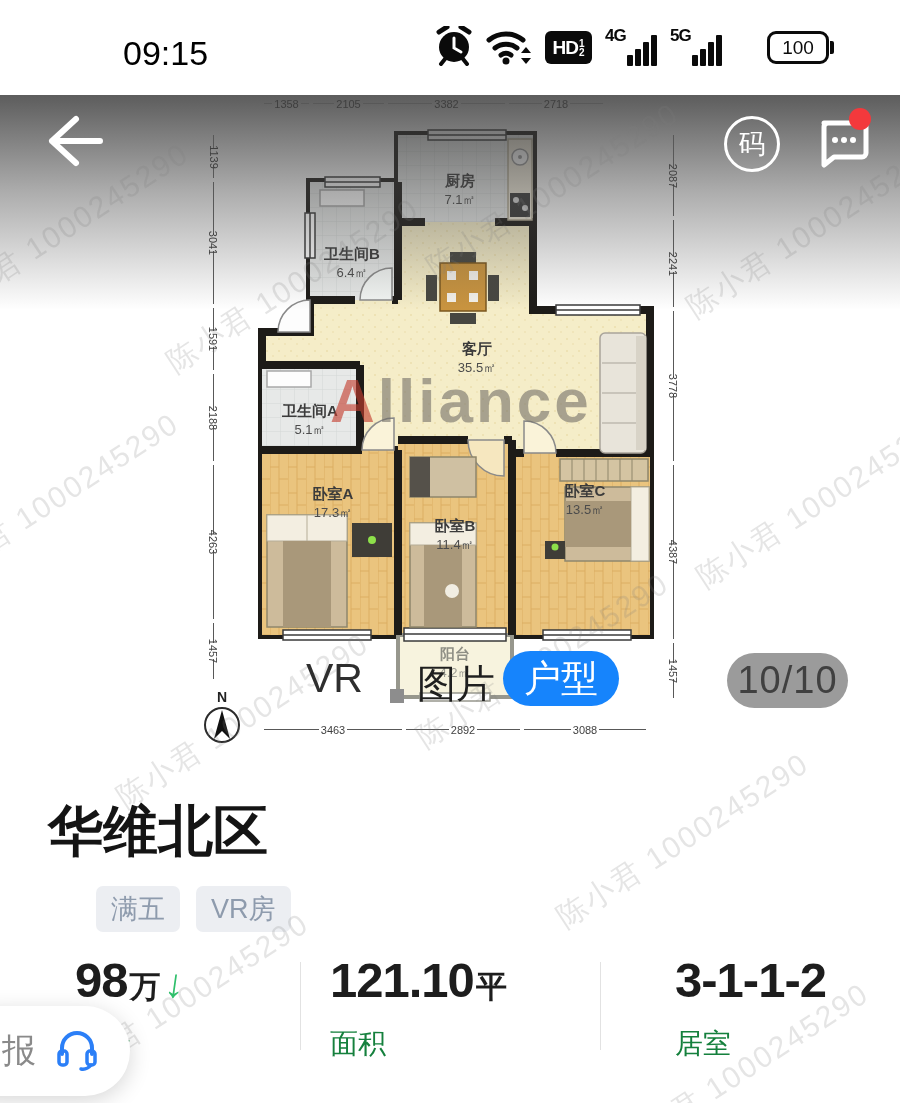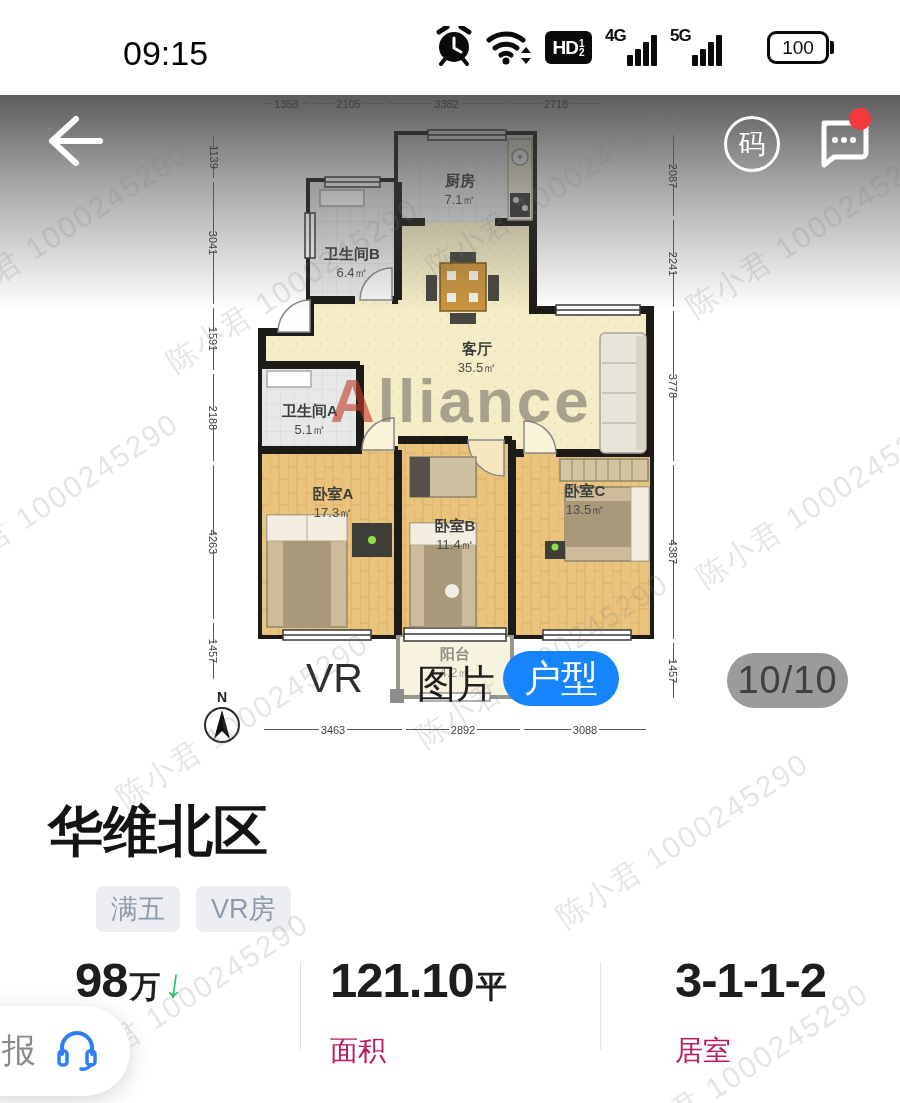--- a/index.html
+++ b/index.html
@@ -70,21 +70,21 @@
 
   
   .title { position:absolute; left:48px; top:795px; font-size:55px; font-weight:700; color:#141414; z-index:4; }
   .tags { position:absolute; left:48px; top:886px; display:flex; gap:16px; z-index:4;padding-left:48px; }
   .tag { background:#eceef2; color:#8e9bad; font-size:27px; padding:5px 15px; border-radius:7px; }
 
   .stat { position:absolute; top:952px; z-index:4; }
   .stat .vrow { display:flex; align-items:baseline; }
   .stat .val { font-size:49px; font-weight:600; color:#1d1d1d; letter-spacing:-1px; }
   .stat .unit { font-size:31px; font-weight:600; color:#1d1d1d; margin-left:2px; }
-  .stat .lbl { font-size:28px; color:#be185d; margin-top:24px; }
+  .stat .lbl { font-size:28px; color:#15803d; margin-top:17px; }
   .stat-1 { left:75px; } .stat-2 { left:330px; } .stat-3 { left:675px; }
   .trend-down { font-size:40px; font-weight:700; color:#2fbf6b; margin-left:4px; transform:skewX(-8deg); }
   .vdiv { position:absolute; top:962px; width:1px; height:88px; background:#e2e2e2; z-index:4; }
   .vdiv-1 { left:300px; } .vdiv-2 { left:600px; }
 
   .float-pill { position:absolute; left:-48px; top:1006px; width:178px; height:90px; background:#fff;
                 border-radius:45px; box-shadow:0 5px 22px rgba(0,0,0,.16); z-index:20;
                 display:flex; align-items:center; justify-content:flex-end; padding-right:30px; gap:18px; }
   .float-pill .fchar { font-size:34px; color:#8a8a8a; }
 

